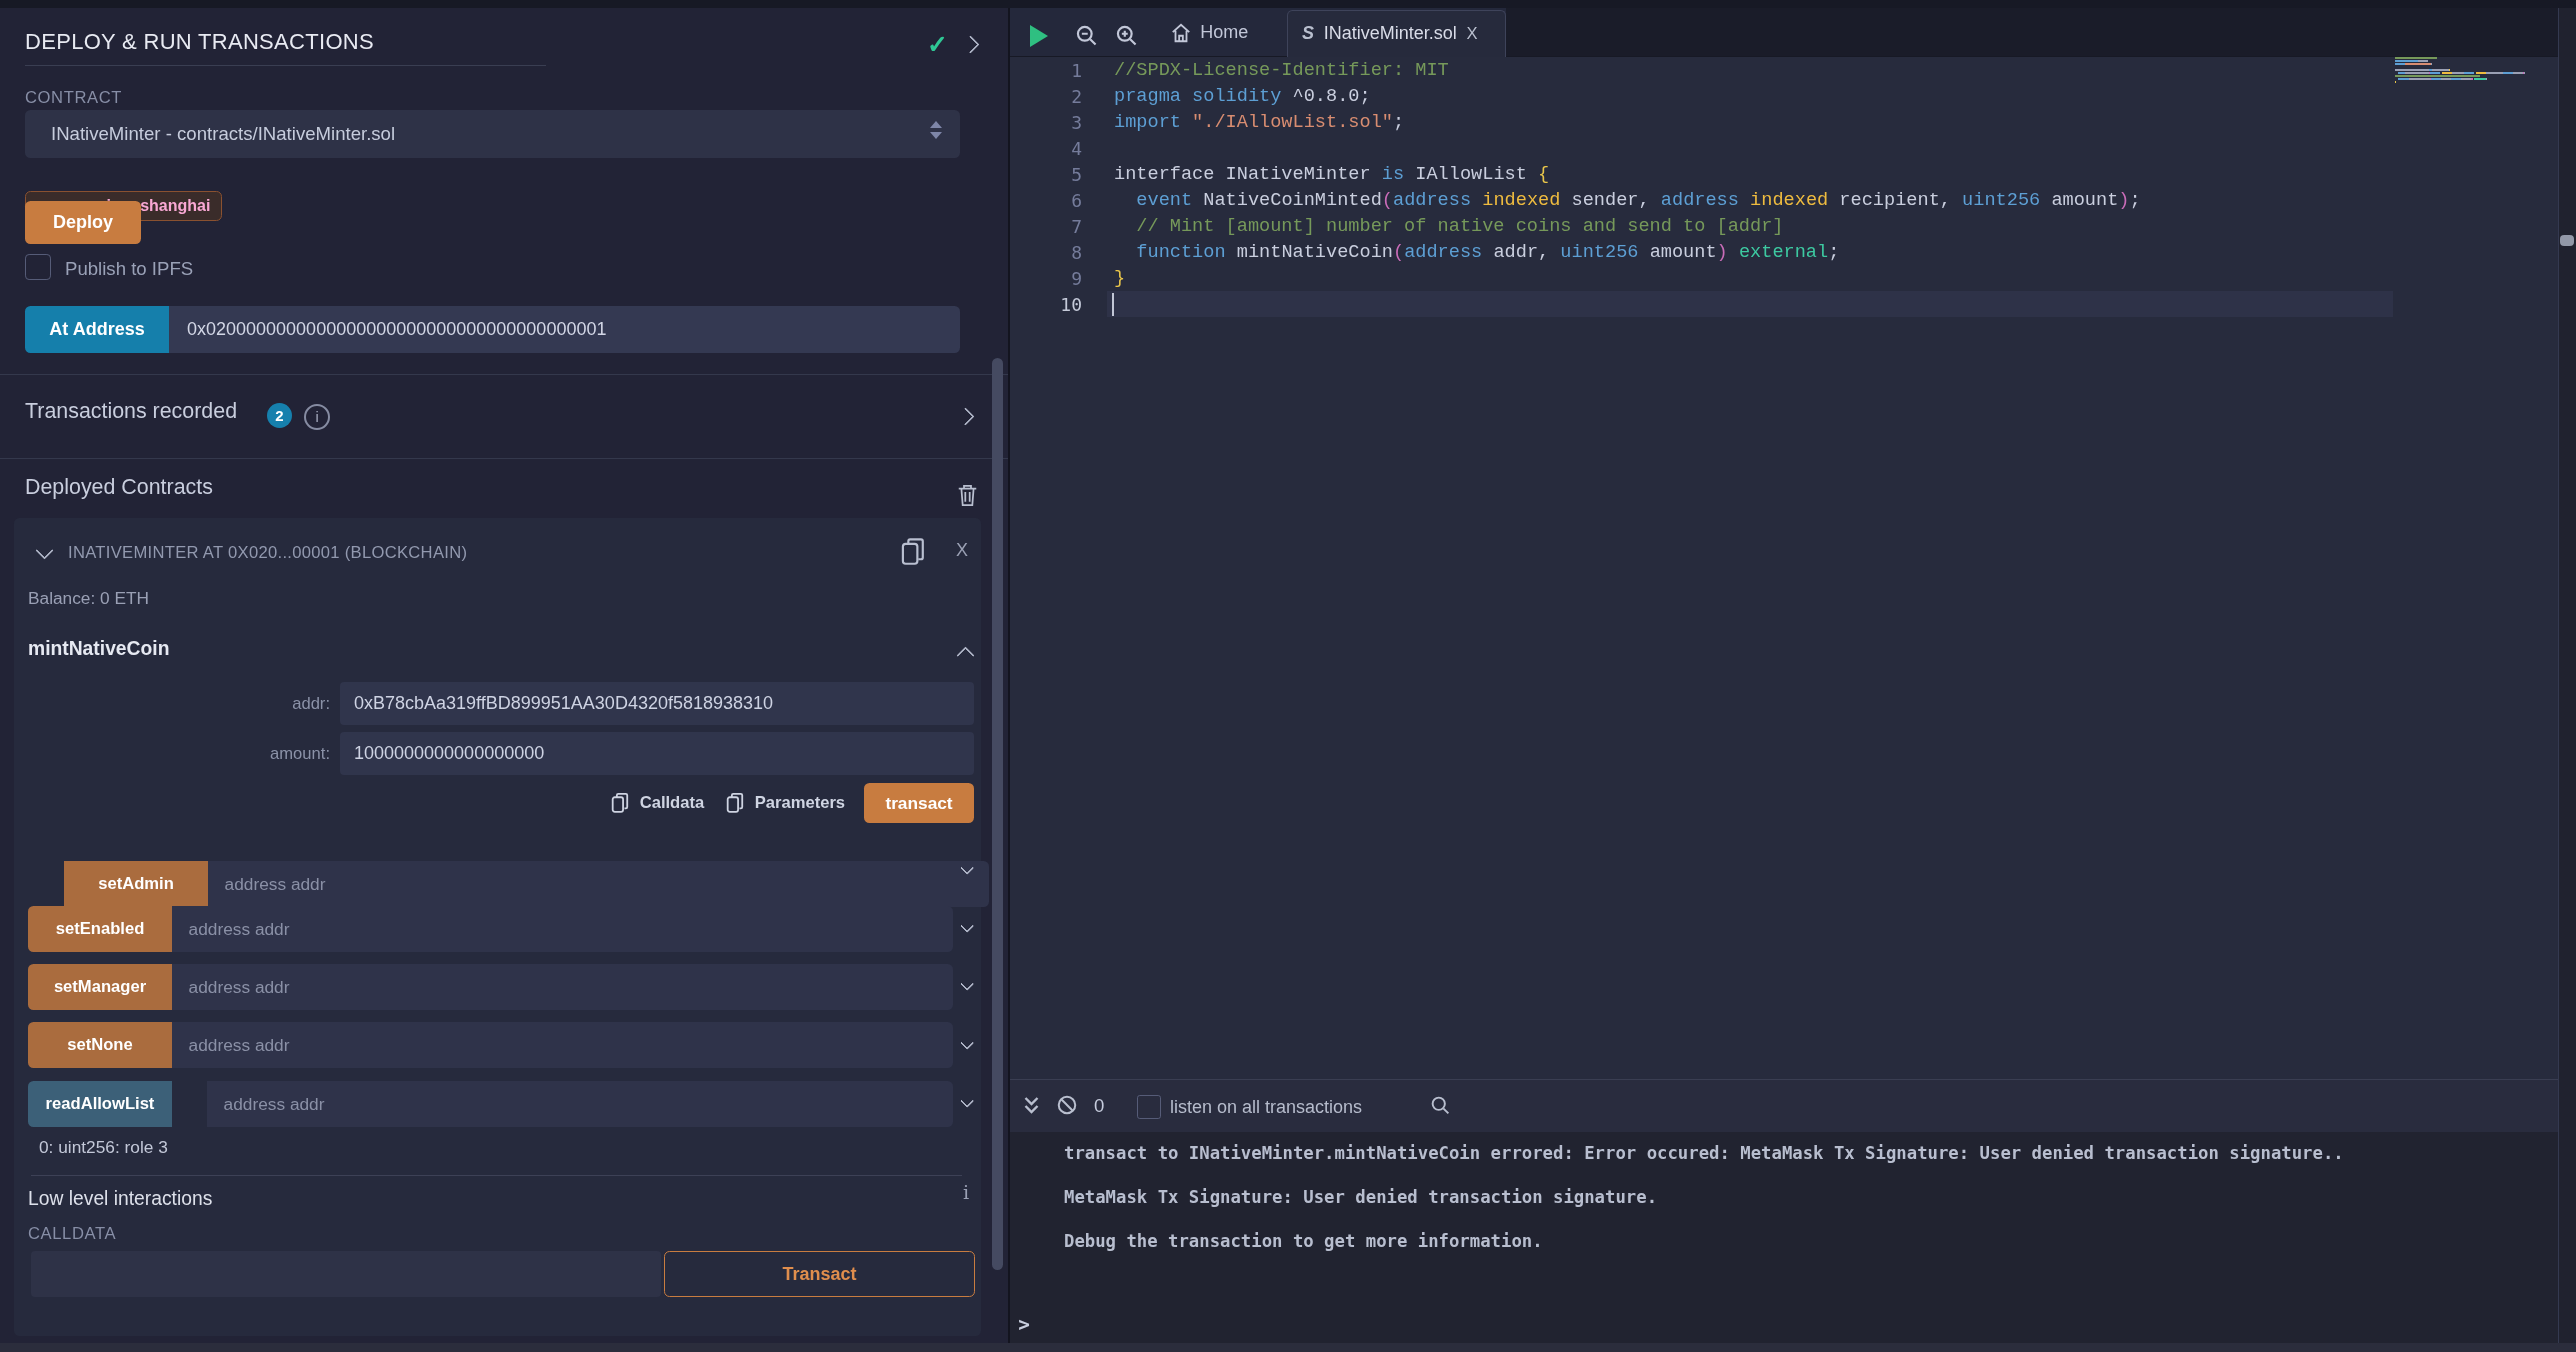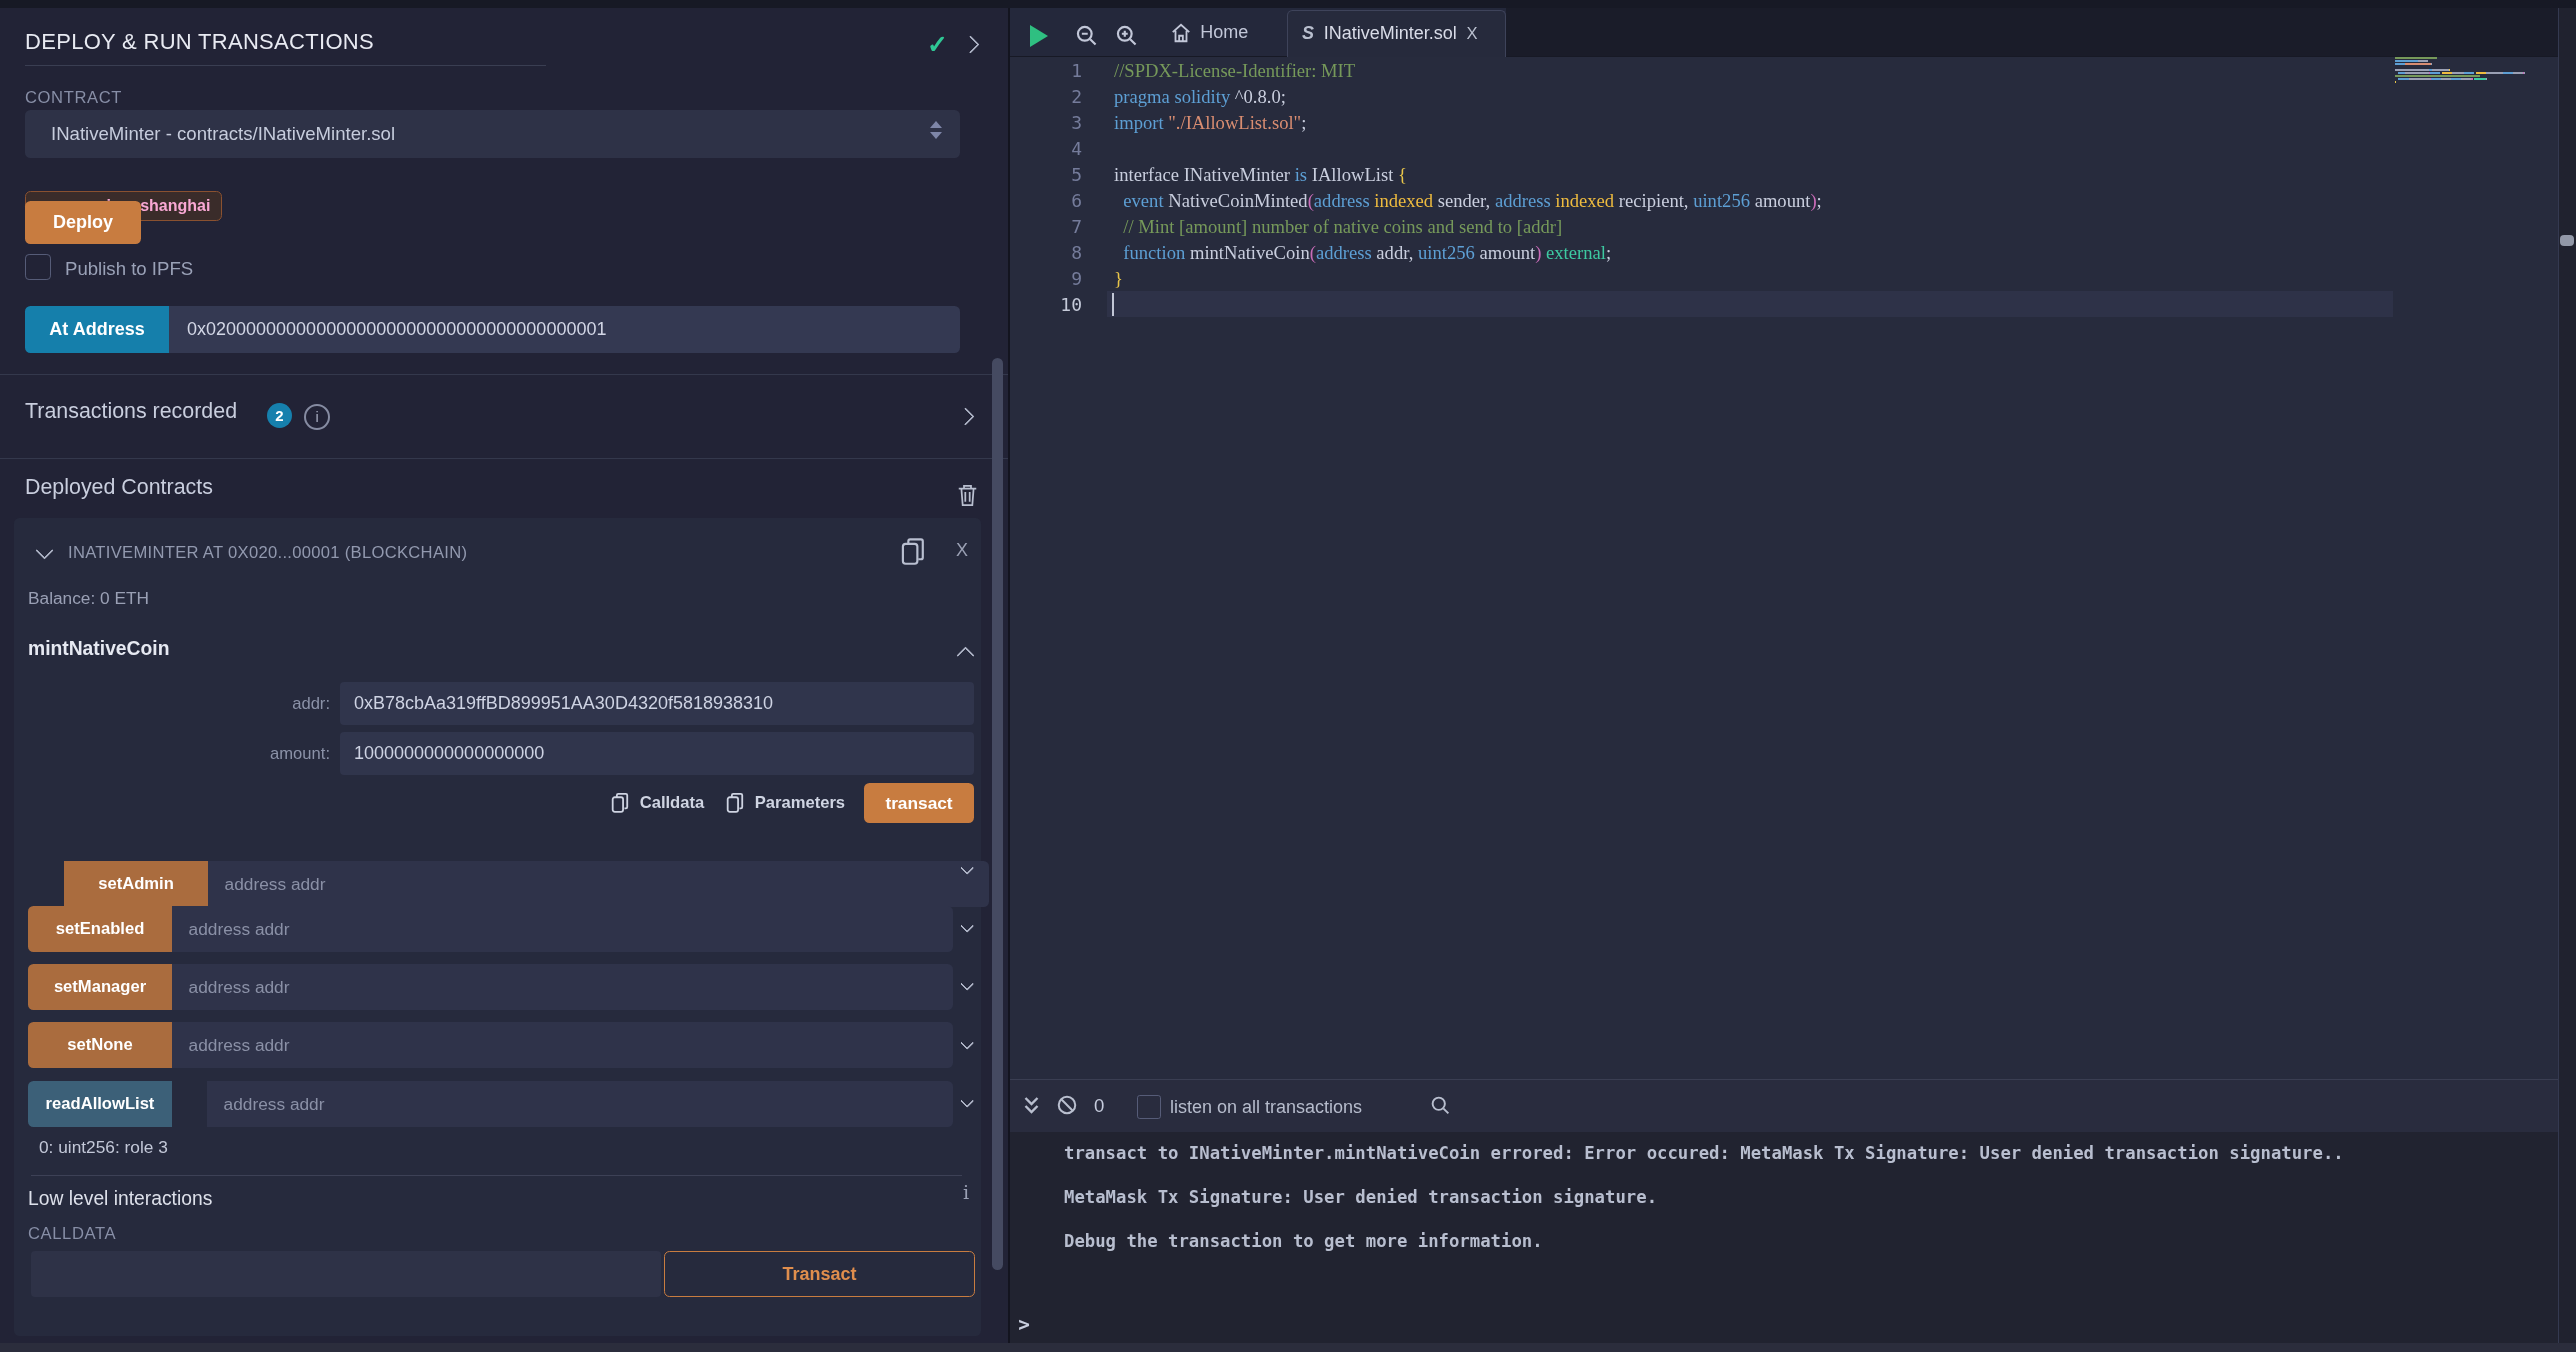--- a/index.html
+++ b/index.html
@@ -61,21 +61,21 @@
   #tab-active{left:1287px;top:9.7px;width:219px;height:47px;background:#262a3c;border:0.7px solid #3e435a;border-bottom:none;border-radius:5.5px 5.5px 0 0;box-sizing:border-box;display:flex;align-items:center;padding:0 14px;gap:9.7px;}
   #tab-active .tl{font-size:18px;color:#d9dce8;}
   .sol-ic{font-size:18px;font-weight:bold;color:#b9bfce;font-style:italic;}
   .xclose{font-size:16.6px;color:#b9bfce;cursor:pointer;}
   #code-area{left:1010px;top:57px;width:1548px;height:1023px;background:#272b3d;overflow:hidden;}
   #gutter{position:absolute;left:0;top:1.4px;width:72px;text-align:right;font-family:"DejaVu Sans Mono",monospace;font-size:18px;color:#757c9b;}
   #gutter .ln{height:26px;line-height:26px;}
   #gutter .ln.act{color:#c5cad9;}
   #cur-line{position:absolute;left:97px;top:234px;width:1286px;height:26px;background:#2e3248;}
   #cursor{position:absolute;left:102px;top:236px;width:2.1px;height:23px;background:#c2c7d6;}
-  #code-lines{position:absolute;left:104px;top:1.4px;font-family:Liberation Serif, serif;font-size:18.6px;white-space:pre;}
+  #code-lines{position:absolute;left:104px;top:1.4px;font-family:Liberation Mono, monospace;font-size:18.6px;white-space:pre;}
   #code-lines .code-line{height:26px;line-height:26px;}
   .tok-b{color:#5d9fd4;}.tok-g{color:#c9cede;}.tok-c{color:#76995a;}.tok-s{color:#d98d71;}
   .tok-y{color:#e8c54a;}.tok-p{color:#c96cb8;}.tok-o{color:#eebb3f;}.tok-t{color:#3dc9a1;}
   #minimap{left:2395px;top:57px;width:138px;}
   .mm-line{height:3px;white-space:nowrap;font-size:0;}
   .mm-line i{display:inline-block;height:2.1px;}
   #rscroll{left:2558px;top:8.3px;width:18px;height:1335px;background:#20222f;border-left:0.7px solid #343950;box-sizing:border-box;}
   #rthumb{left:2560px;top:235px;width:14px;height:11px;border-radius:4.1px;background:#9298a8;}
   
   #terminal{left:1010px;top:1079px;width:1548px;height:264px;background:#212330;border-top:0.7px solid #3a3e52;box-sizing:border-box;}

